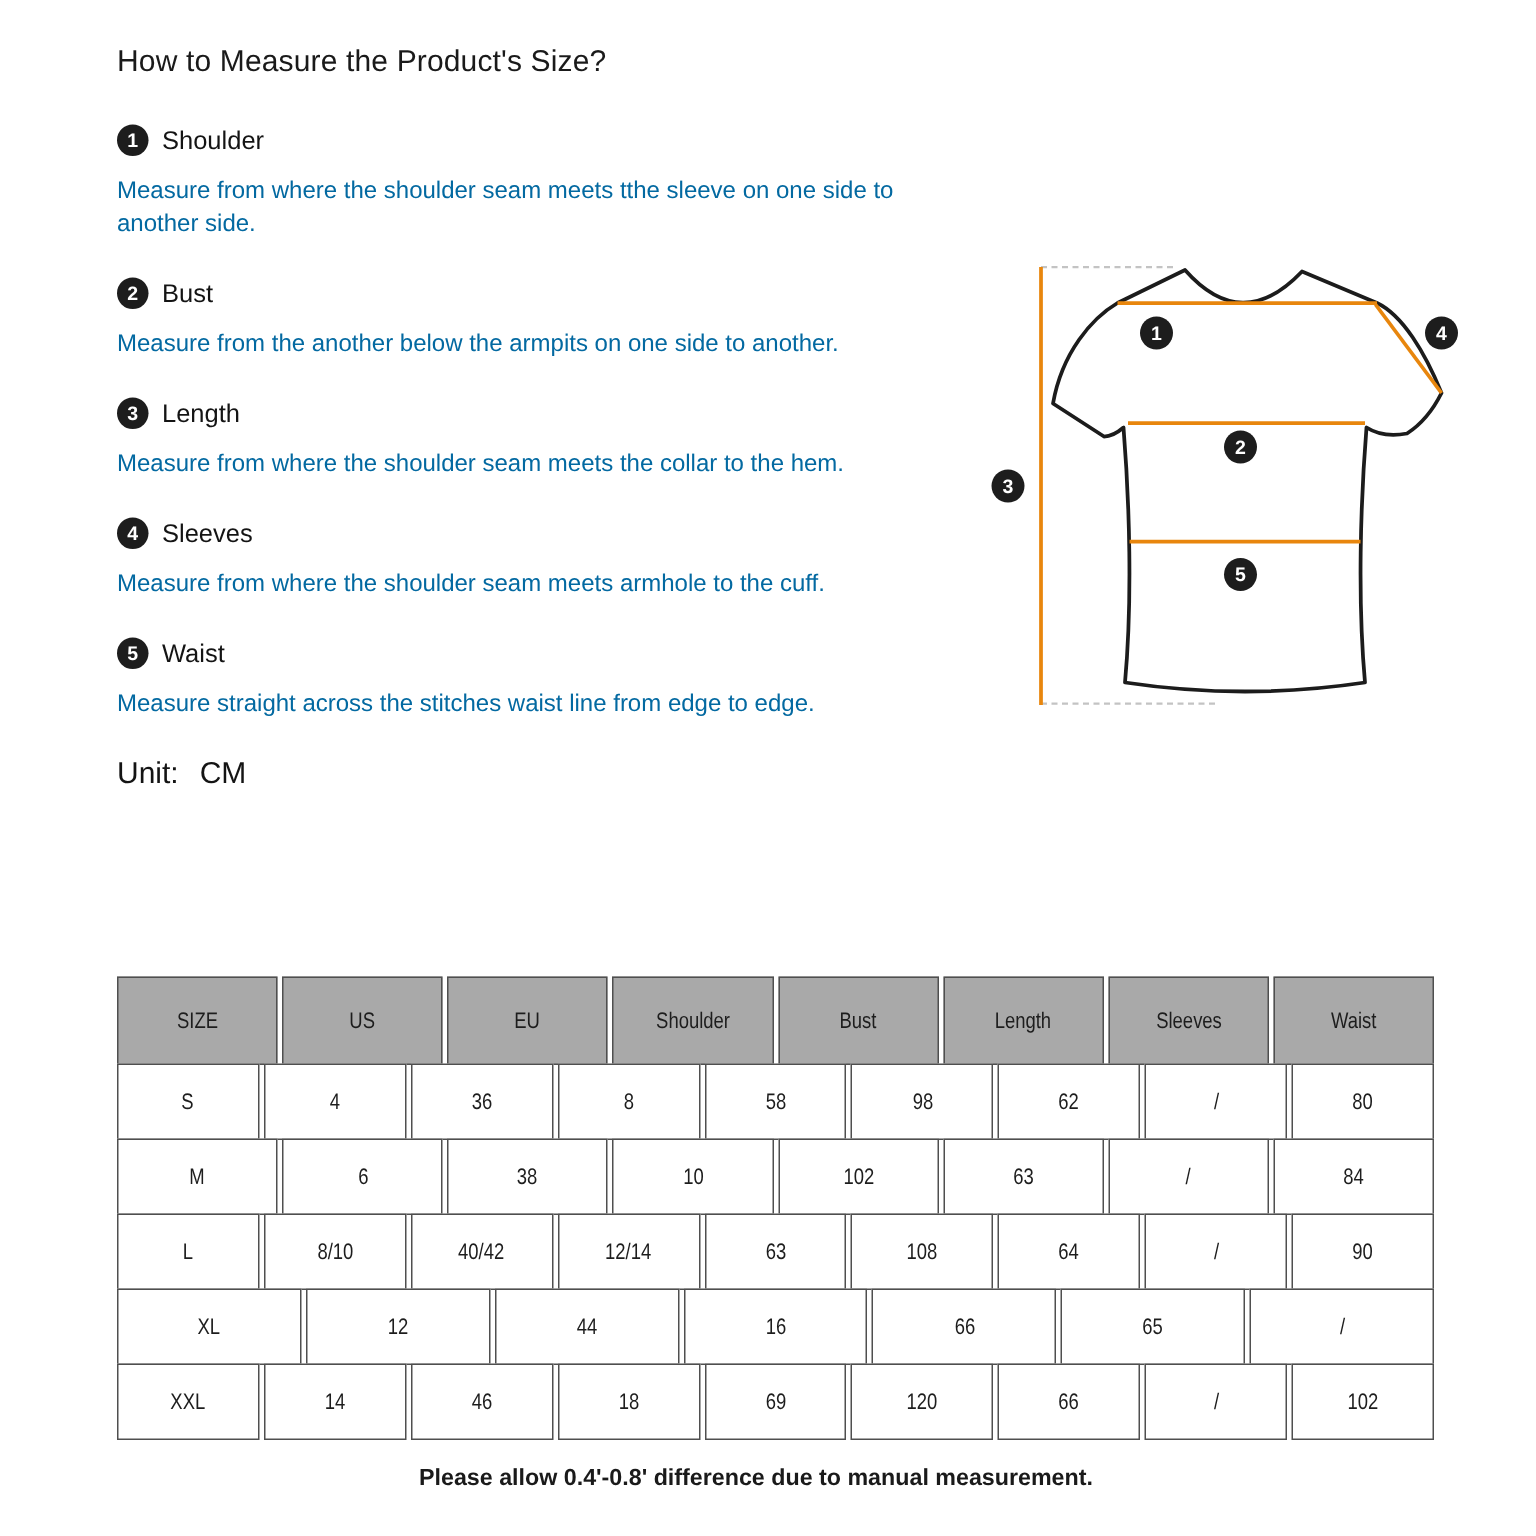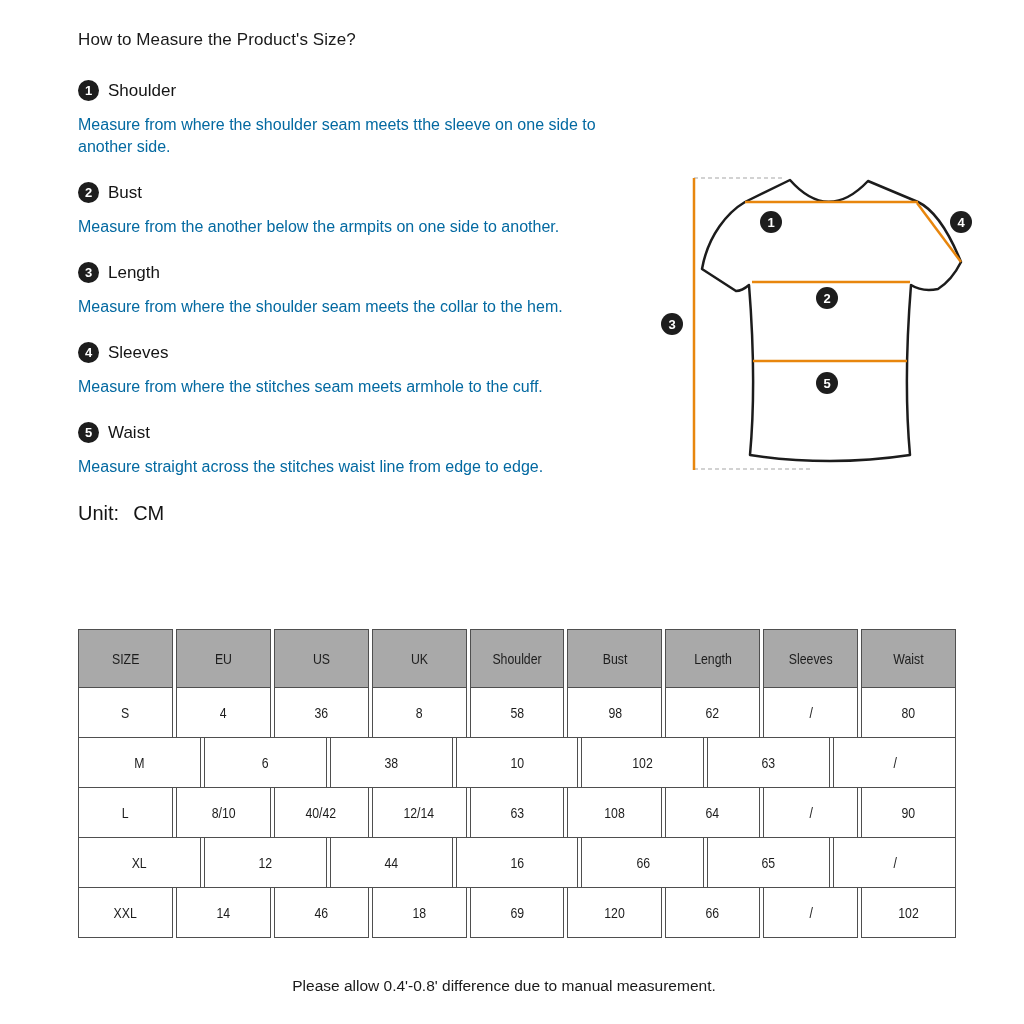--- a/index.html
+++ b/index.html
@@ -2,45 +2,45 @@
 <html><head>
 <meta charset="utf-8">
 <style>
   html,body{margin:0;padding:0;}
   body{
     width:1024px;height:1024px;background:#ffffff;position:relative;
     font-family:"Liberation Sans","DejaVu Sans",sans-serif;color:#1a1a1a;
     overflow:hidden;
   }
   .content{position:absolute;left:78px;top:30px;width:540px;}
-  .page-title{font-size:17px;font-weight:normal;margin:0 0 30px 0;letter-spacing:.1px;}
+  .page-title{font-size:20px;font-weight:normal;margin:0 0 30px 0;letter-spacing:.1px;}
   .sec-head{display:flex;align-items:center;gap:9px;margin:0 0 13px 0;}
   .num-badge{
     width:21px;height:21px;border-radius:50%;background:#1d1d1d;color:#fff;
     font-size:13px;font-weight:bold;display:flex;align-items:center;justify-content:center;
     flex:0 0 21px;
   }
   .sec-label{font-size:17px;color:#141414;}
   .sec-desc{font-size:16px;line-height:22px;margin:0 0 24px 0;color:#0369a1;}
   .unit-line{font-size:20px;margin-top:14px;color:#141414;}
   .unit-line .uval{margin-left:14px;}
   .diagram{position:absolute;left:650px;top:165px;width:372px;height:322px;}
-  .size-table{position:absolute;left:78px;top:629px;width:878px;}
+  .size-table{position:absolute;left:78px;top:651px;width:878px;}
   .trow{display:flex;gap:3px;}
   .trow + .trow{margin-top:-1px;}
   .cell{
     flex:1;height:49px;border:1px solid #4f4f4f;background:#fff;
     display:flex;align-items:center;justify-content:center;
     font-size:15px;color:#1d1d1d;min-width:0;
   }
   .cell.th{height:57px;background:#a9a9a9;}
   .cdz{display:inline-block;transform:scaleX(0.82);white-space:nowrap;}
   .footer-note{
     position:absolute;left:0;top:977px;width:1008px;text-align:center;
-    font-size:15.5px;color:#1a1a1a;
+    font-size:15.5px;color:#1a1a1a;font-weight:bold;
   }
 </style>
 </head>
 <body>
 
 <div class="content">
   <h1 class="page-title">How to Measure the Product's Size?</h1>
 
   <div class="sec-head">
     <span class="num-badge">1</span>
@@ -57,21 +57,21 @@
   <div class="sec-head">
     <span class="num-badge">3</span>
     <span class="sec-label">Length</span>
   </div>
   <p class="sec-desc">Measure from where the shoulder seam meets the collar to the hem.</p>
 
   <div class="sec-head">
     <span class="num-badge">4</span>
     <span class="sec-label">Sleeves</span>
   </div>
-  <p class="sec-desc">Measure from where the stitches seam meets armhole to the cuff.</p>
+  <p class="sec-desc">Measure from where the shoulder seam meets armhole to the cuff.</p>
 
   <div class="sec-head">
     <span class="num-badge">5</span>
     <span class="sec-label">Waist</span>
   </div>
   <p class="sec-desc">Measure straight across the stitches waist line from edge to edge.</p>
 
   <div class="unit-line">
     <span>Unit:</span><span class="uval">CM</span>
   </div>
@@ -122,29 +122,26 @@
     </g>
   </svg>
 </div>
 
 <div class="size-table">
   <div class="trow" id="size-table-header">
       <div class="cell th">
         <span class="cdz">SIZE</span>
       </div>
       <div class="cell th">
+        <span class="cdz">US</span>
+      </div>
+      <div class="cell th">
         <span class="cdz">EU</span>
       </div>
       <div class="cell th">
-        <span class="cdz">US</span>
-      </div>
-      <div class="cell th">
-        <span class="cdz">UK</span>
-      </div>
-      <div class="cell th">
         <span class="cdz">Shoulder</span>
       </div>
       <div class="cell th">
         <span class="cdz">Bust</span>
       </div>
       <div class="cell th">
         <span class="cdz">Length</span>
       </div>
       <div class="cell th">
         <span class="cdz">Sleeves</span>
@@ -197,20 +194,23 @@
       </div>
       <div class="cell">
         <span class="cdz">102</span>
       </div>
       <div class="cell">
         <span class="cdz">63</span>
       </div>
       <div class="cell">
         <span class="cdz">/</span>
       </div>
+      <div class="cell">
+        <span class="cdz">84</span>
+      </div>
     </div>
     <div class="trow">
       <div class="cell">
         <span class="cdz">L</span>
       </div>
       <div class="cell">
         <span class="cdz">8/10</span>
       </div>
       <div class="cell">
         <span class="cdz">40/42</span>

